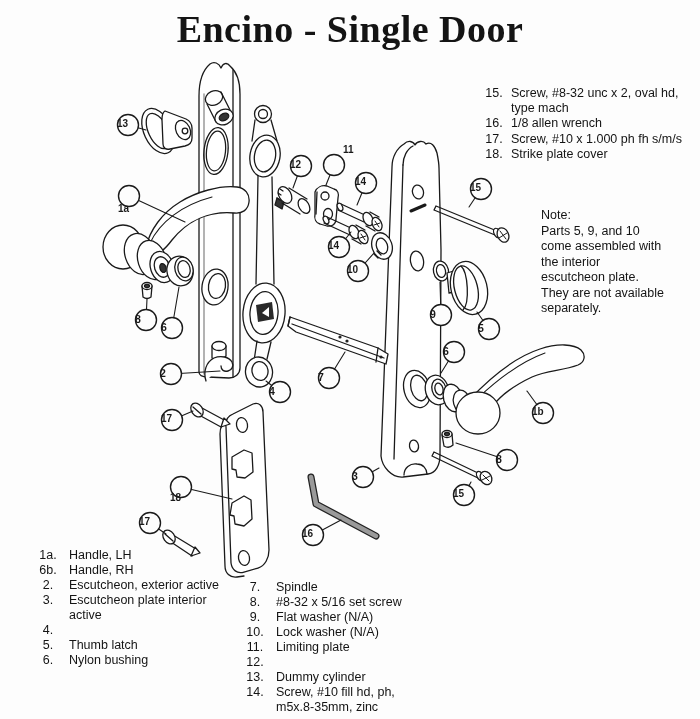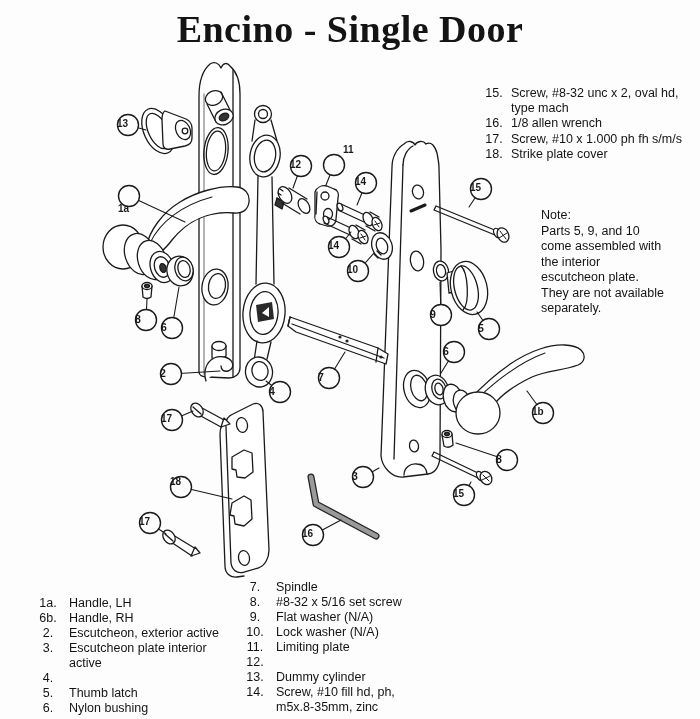--- a/index.html
+++ b/index.html
@@ -9,21 +9,21 @@
      font-family:"Liberation Serif",serif;font-weight:700;font-size:38px;letter-spacing:0.5px;}
   svg{position:absolute;top:0;left:0;}
   .co{position:absolute;width:22px;text-align:left;font-size:10.5px;font-weight:700;color:#1a1a1a;}
   .co.two{font-size:10px;}
   .txt{position:absolute;font-size:12.5px;line-height:15px;}
   .row{display:flex;}
   .row .num{flex:0 0 22px;text-align:center;padding-right:6px;white-space:nowrap;}
   .row .lbl{width:192px;}
   #list-tr{left:483px;top:86px;line-height:15.2px;}
   #note{left:541px;top:208px;line-height:15.5px;white-space:pre-line;}
-  #list-bl{left:33px;top:596px;}
+  #list-bl{left:33px;top:548px;}
   #list-bl .num{flex:0 0 30px;}
   #list-bl .lbl{width:170px;}
   #list-br{left:240px;top:580px;}
   #list-br .num{flex:0 0 30px;}
   #list-br .lbl{width:155px;}
 </style>
 </head>
 <body>
 
 <div id="stage">
@@ -282,21 +282,21 @@
       </g>
 </svg>
 
 <div id="labels">
       <div class="co two" style="left: 117px; top: 118px;">13</div>
       <div class="co two" style="left: 118px; top: 189px; margin-top: 14px;">1a</div>
       <div class="co" style="left: 135px; top: 313px;">8</div>
       <div class="co" style="left: 161px; top: 321px;">6</div>
       <div class="co" style="left: 160px; top: 367px;">2</div>
       <div class="co two" style="left: 161px; top: 413px;">17</div>
-      <div class="co two" style="left: 170px; top: 476px;">18</div>
+      <div class="co two" style="left: 170px; top: 492px;">18</div>
       <div class="co two" style="left: 139px; top: 516px;">17</div>
       <div class="co two" style="left: 302px; top: 528px;">16</div>
       <div class="co" style="left: 352px; top: 470px;">3</div>
       <div class="co" style="left: 318px; top: 371px;">7</div>
       <div class="co" style="left: 269px; top: 385px;">4</div>
       <div class="co two" style="left: 290px; top: 159px;">12</div>
       <div class="co two" style="left: 323px; top: 144px; margin-left: 20px;">11</div>
       <div class="co two" style="left: 355px; top: 176px;">14</div>
       <div class="co two" style="left: 328px; top: 240px;">14</div>
       <div class="co two" style="left: 347px; top: 264px;">10</div>

